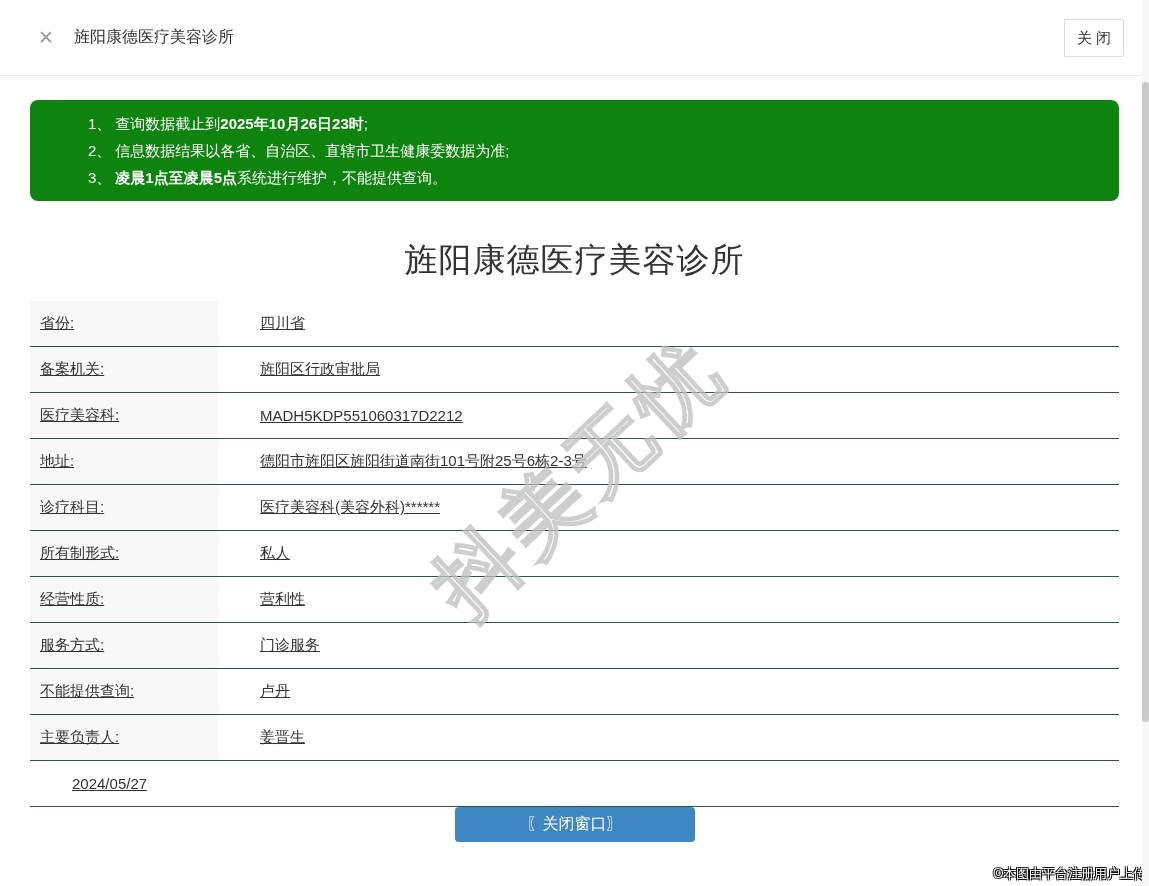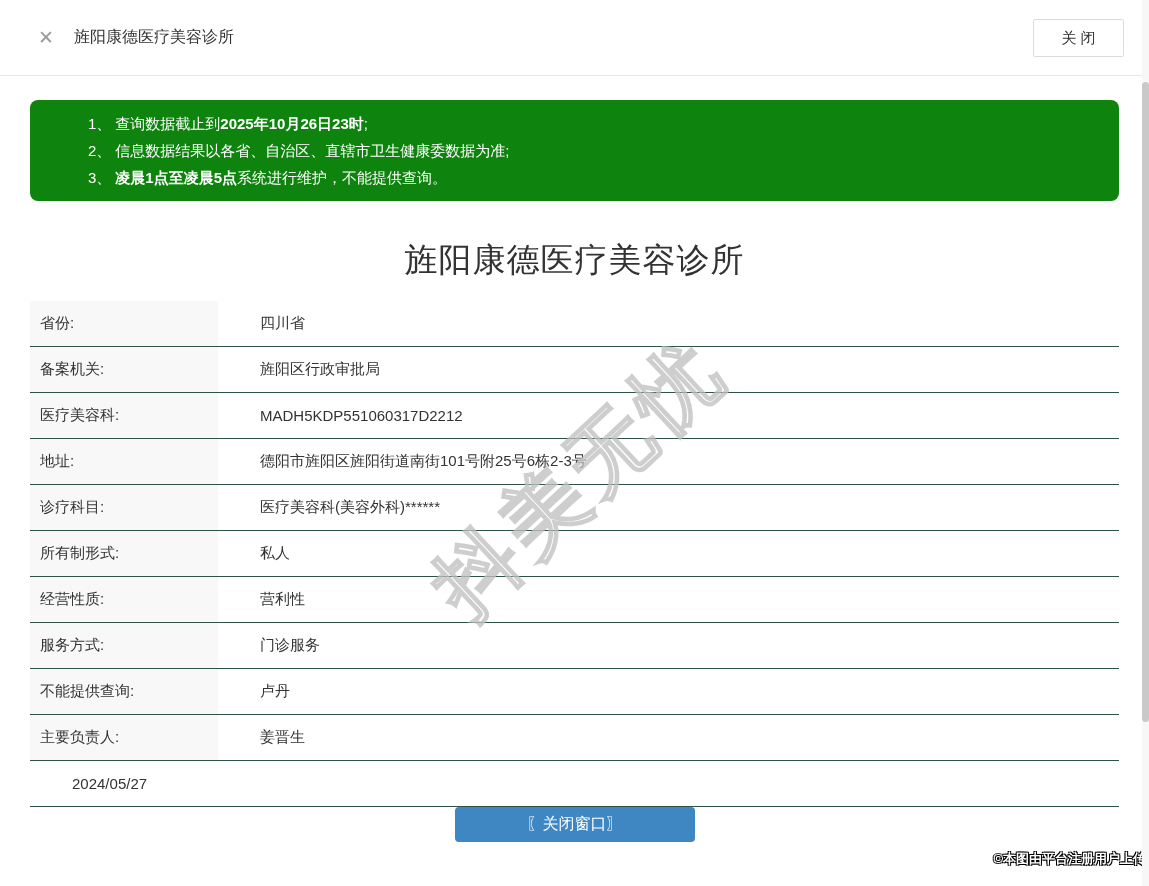--- a/index.html
+++ b/index.html
@@ -12,21 +12,21 @@
     border-bottom: 1px solid #e9e9e9;
     display: flex; align-items: center;
   }
   .topbar .x-icon {
     margin-left: 38px; font-size: 19px; color: #9b9b9b; cursor: pointer;
     line-height: 1;
   }
   .topbar .bar-title { margin-left: 20px; font-size: 16px; color: #333; }
   .btn-close-top {
     position: absolute; right: 25px; top: 19px;
-    width: 91px; height: 38px; background: #fff;
+    width: 60px; height: 38px; background: #fff;
     border: 1px solid #dcdcdc; border-radius: 2px;
     font-size: 15px; color: #333; cursor: pointer;
     font-family: inherit;
   }
 
   
   .notice {
     margin: 24px 30px 4px 30px; height: 101px;
     background: #0e830e; border-radius: 8px;
     color: #fff; font-size: 15px; line-height: 27px;
@@ -35,21 +35,21 @@
   .notice .n-line b { font-weight: bold; }
   .notice .n-num { margin-right: 4px; }
 
   
   .main-title {
     margin-top: 37px; text-align: center;
     font-size: 33px; color: #333; font-weight: 400; letter-spacing: 1px;
   }
 
   
-  .detail-table { margin: 18px 30px 0 30px; }
+  .detail-table { margin: 18px 30px 0 30px; text-decoration: underline; }
   .d-row {
     display: flex; height: 46px; align-items: stretch;
     border-bottom: 1px solid #2e5346;
   }
   .d-label {
     width: 188px; background: #f8f8f9; flex: 0 0 188px;
     display: flex; align-items: center; padding-left: 10px;
     font-size: 15px; color: #333;
   }
   .d-value {
@@ -68,22 +68,22 @@
   
   .watermark-diagonal {
     position: absolute; left: 395px; top: 410px; width: 400px;
     transform: rotate(-43deg);
     font-size: 82px; letter-spacing: 8px; font-weight: 700;
     color: rgba(255,255,255,0.15);
     -webkit-text-stroke: 2px rgba(190,190,190,0.75);
     pointer-events: none; white-space: nowrap; z-index: 5;
   }
   .credit-watermark {
-    position: absolute; right: 3px; bottom: 18px;
-    font-size: 13px; font-weight: bold; color: #fff;
+    position: absolute; right: 3px; bottom: 3px;
+    font-size: 13px; font-weight: normal; color: #fff;
     text-shadow: -1px -1px 0 #000, 1px -1px 0 #000, -1px 1px 0 #000, 1px 1px 0 #000;
     z-index: 6;
     margin-left: 22px;
   }
 
   
   .scrollbar-track {
     position: absolute; right: 0; top: 0; width: 7px; height: 886px;
     background: #f7f7f7; z-index: 7;
   }

